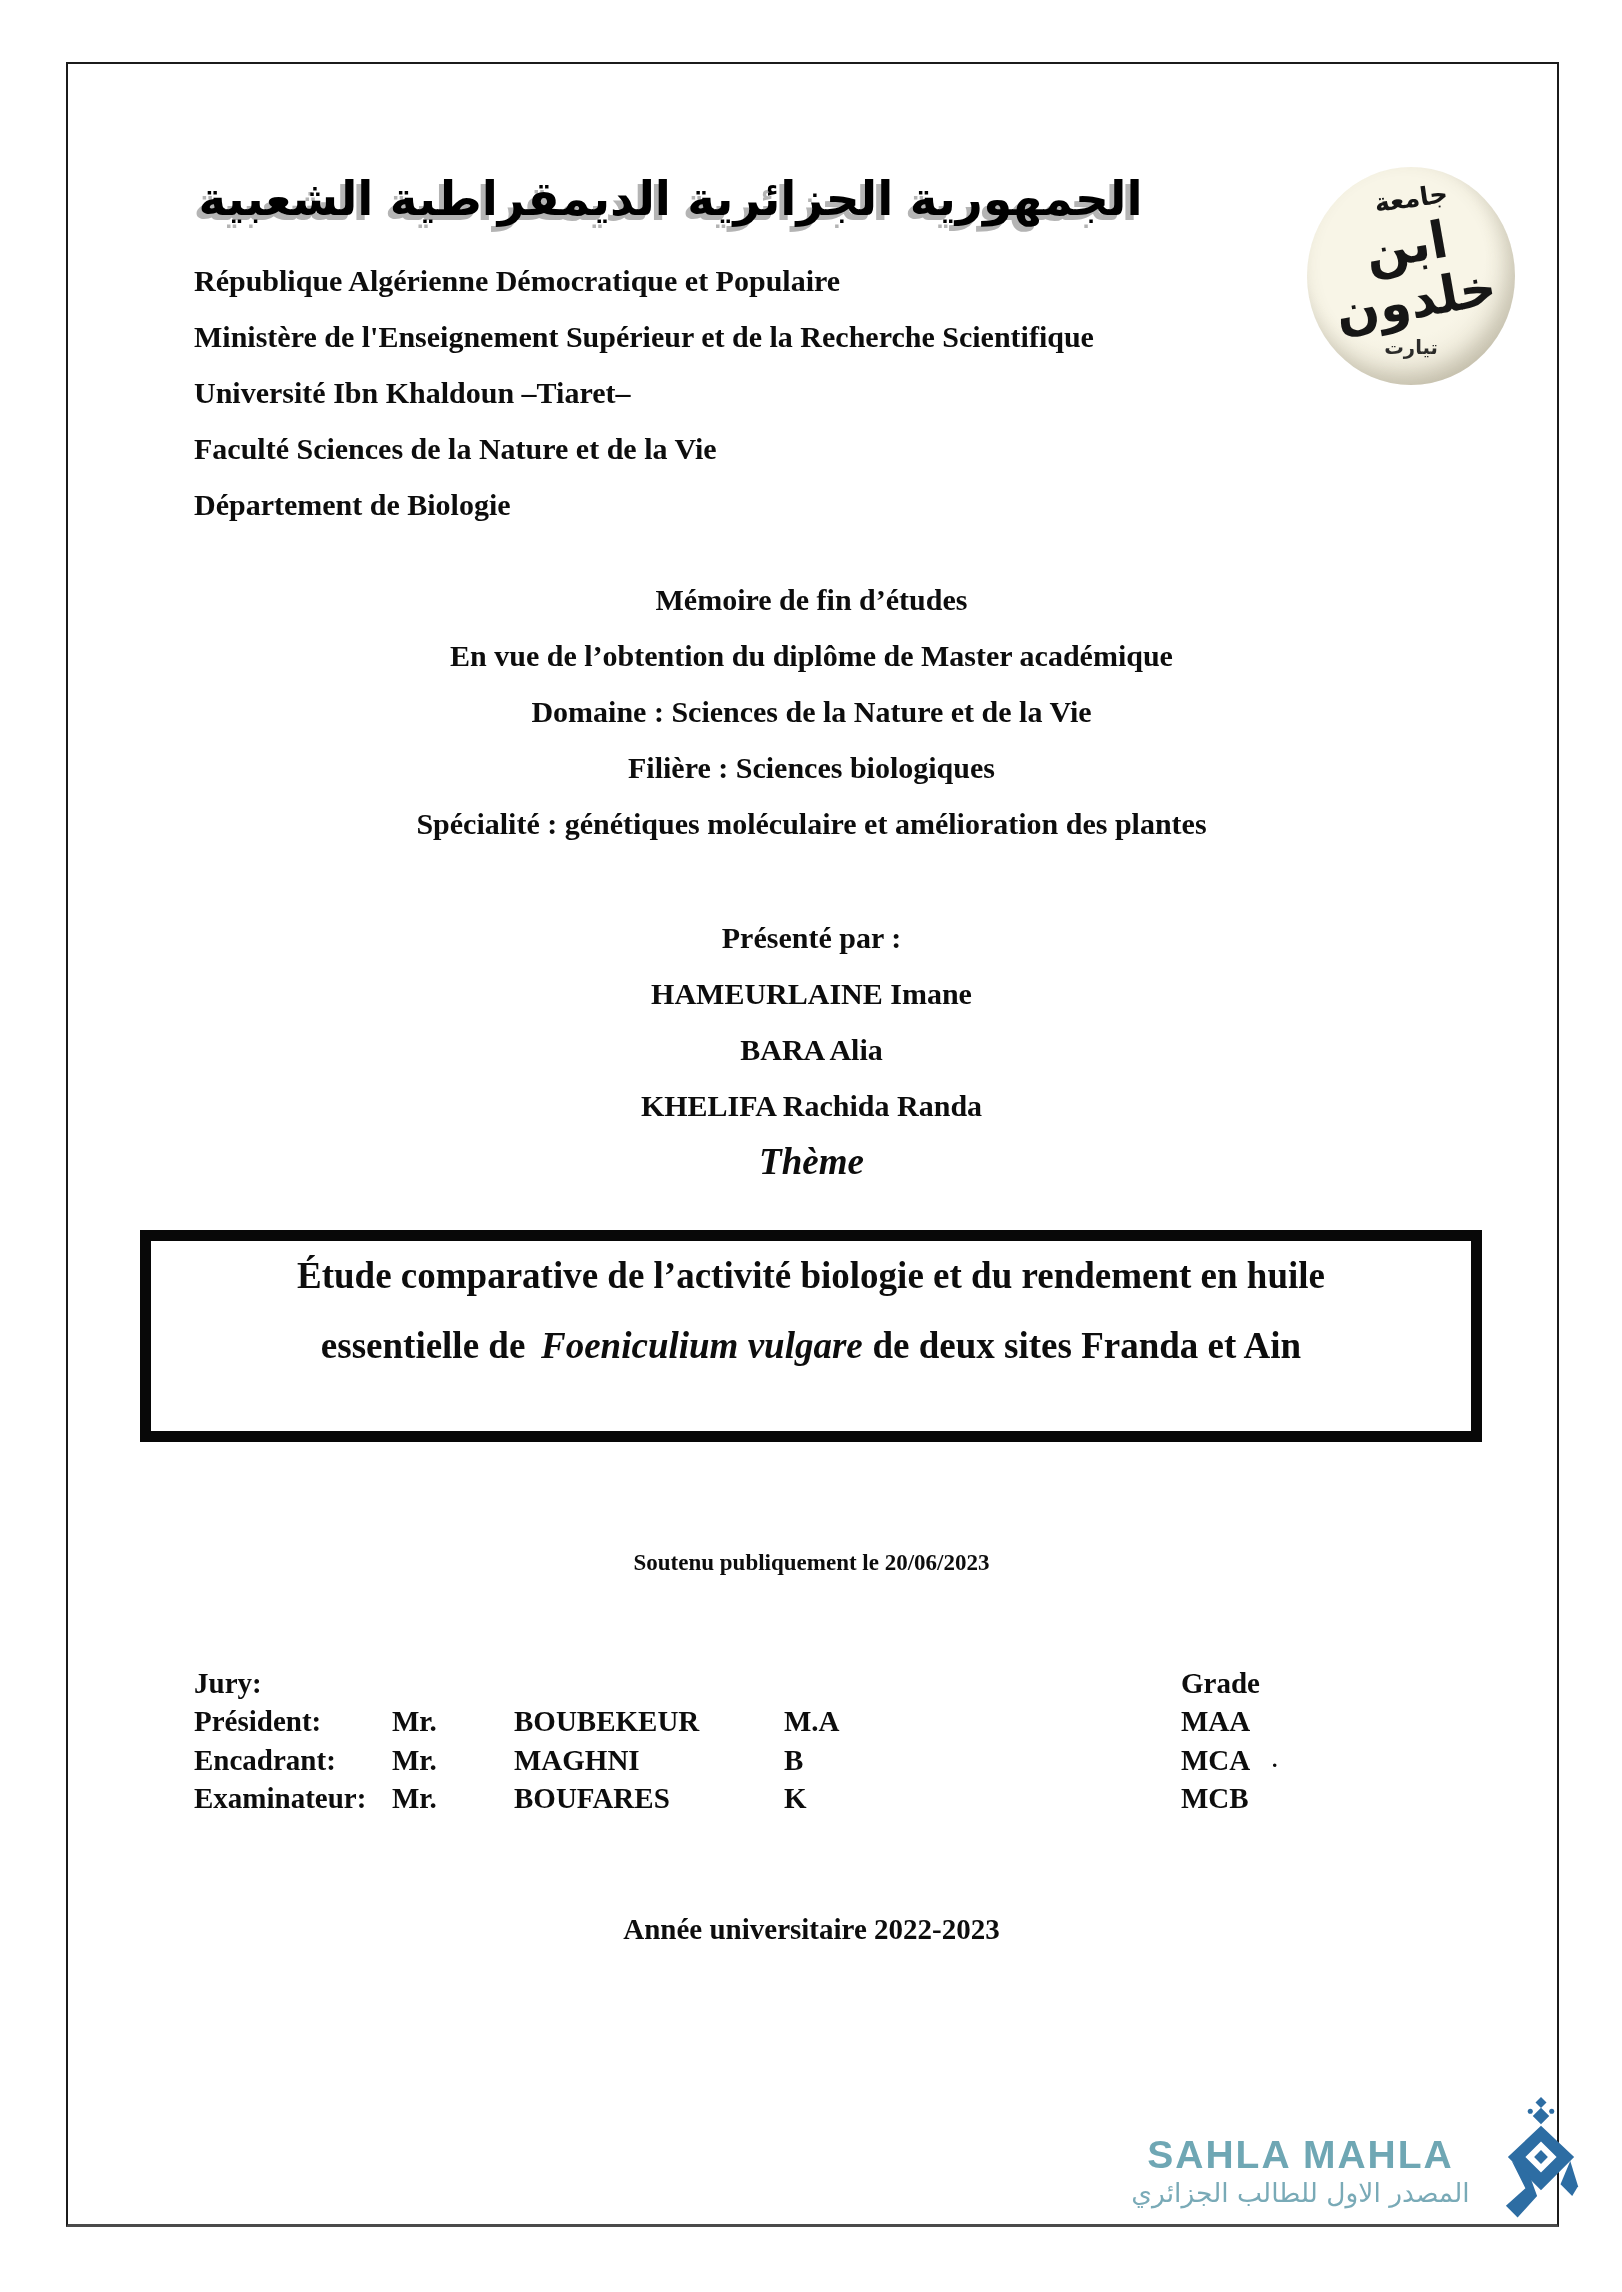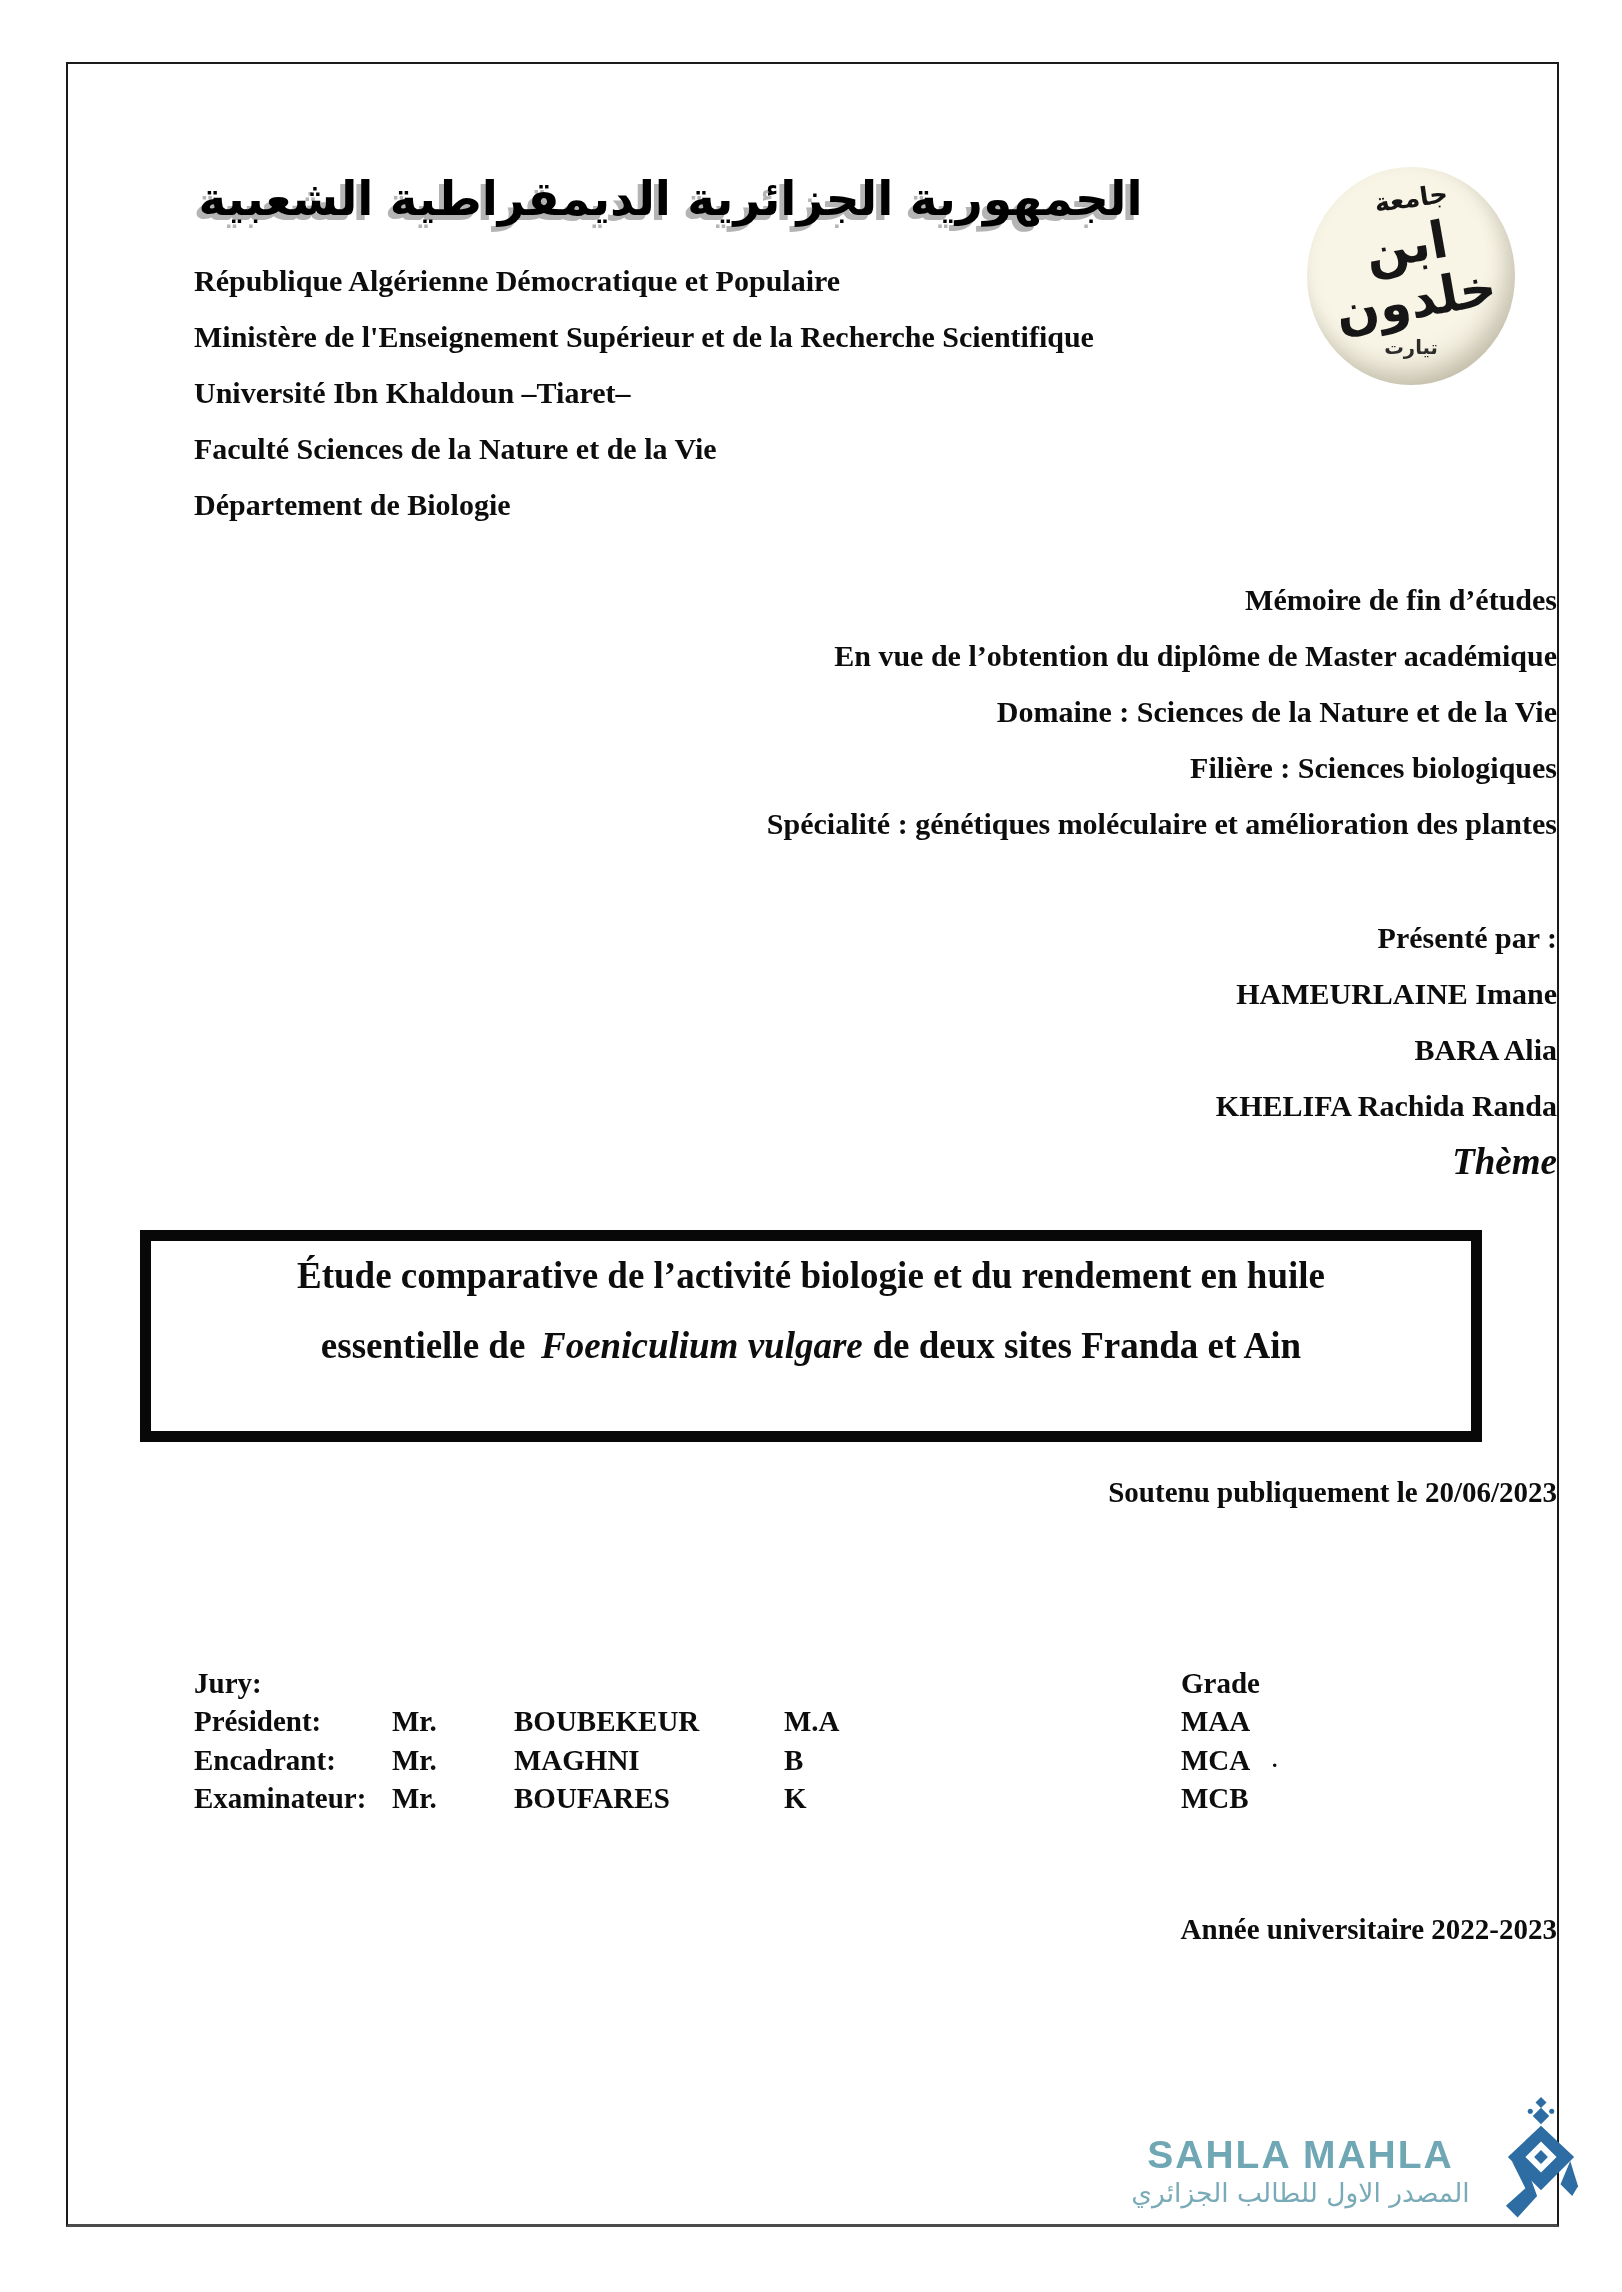--- a/index.html
+++ b/index.html
@@ -43,36 +43,36 @@
   }
   .seal div{position:absolute;width:100%;text-align:center;color:#161616;
     font-family:"DejaVu Sans",sans-serif;font-weight:bold;direction:rtl;}
   .seal-top{top:15.7px;font-size:25.5px;transform:rotate(-8deg);}
   .seal-mid{top:51px;font-size:51px;line-height:55px;transform:rotate(-10deg);}
   .seal-bot{top:169px;font-size:19.6px;letter-spacing:2.9px;opacity:.9;}
 
   
   .header-lines{left:194px;top:253px;font-size:30px;line-height:56px;white-space:nowrap;}
 
-  .centered{left:66px;width:1491px;text-align:right;}
+  .centered{left:66px;width:1491px;text-align:center;}
 
   .intro-lines{top:572px;font-size:30px;line-height:56px;}
   .presentation{top:910px;font-size:30px;line-height:56px;}
   .theme-label{top:1134px;font-size:37px;line-height:56px;font-style:italic;}
 
   .title-box{
     left:140px;top:1230px;width:1342px;height:212px;
     box-sizing:border-box;
     border:11.8px solid #080808;
     text-align:center;
     font-size:37px;line-height:70px;
   }
   .species{font-style:italic;margin:0 9.8px 0 15.7px;}
 
-  .defense-line{top:1473px;font-size:29px;line-height:39px;}
+  .defense-line{top:1543px;font-size:23px;line-height:39px;}
   .jury-row{position:absolute;left:0;width:1396px;height:35px;font-size:29px;line-height:35px;}
   .jury-row span{position:absolute;white-space:nowrap;}
   .c-role{left:194px;}
   .c-title{left:392px;}
   .c-name{left:514px;text-align:right;}
   .c-initial{left:784px;}
   .c-grade{left:1181px;}
   .c-note{left:1272px;font-size:21.6px;}
 
   .academic-year{top:1910px;font-size:29px;line-height:39px;}

